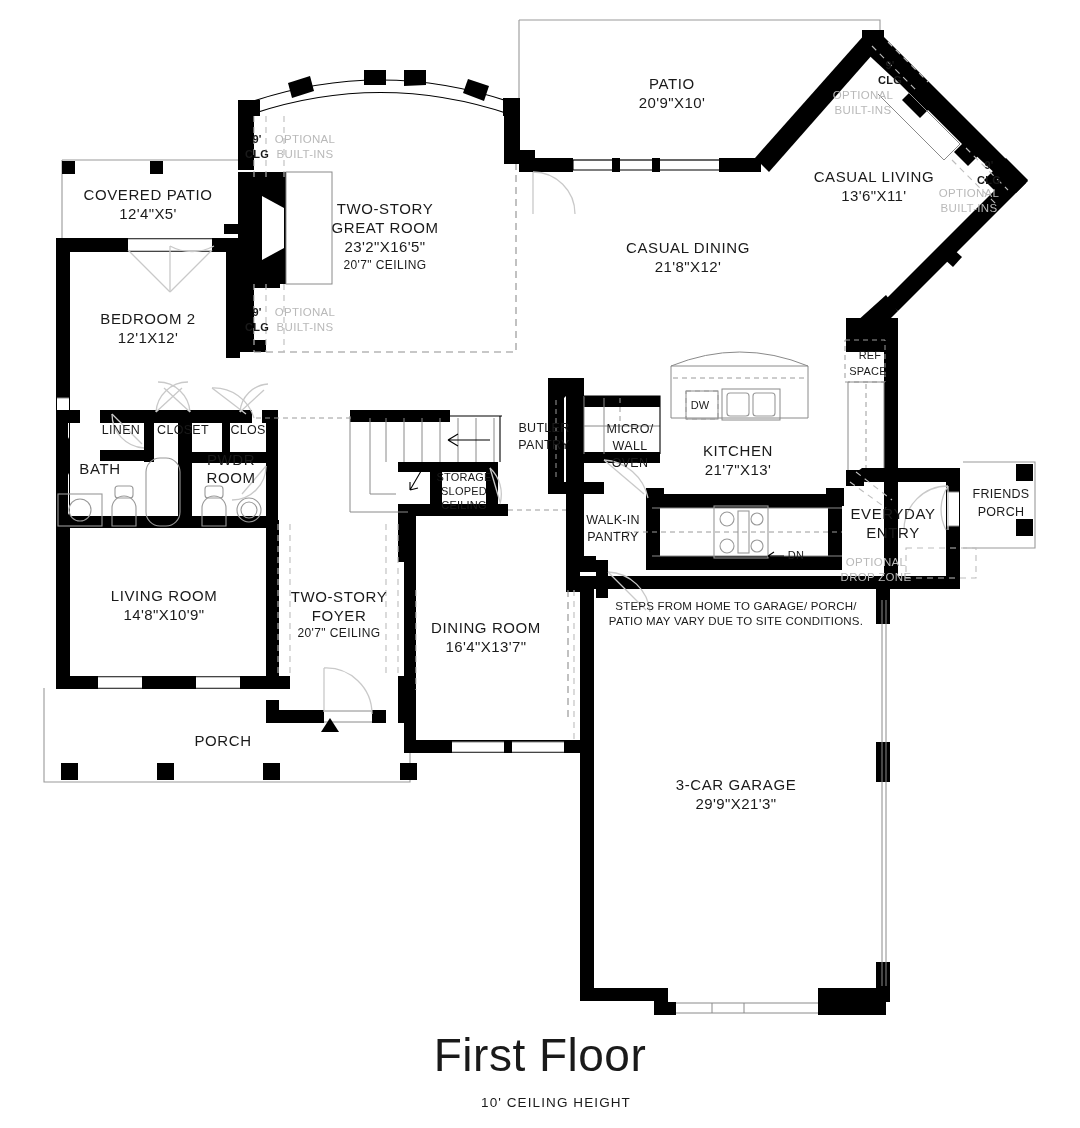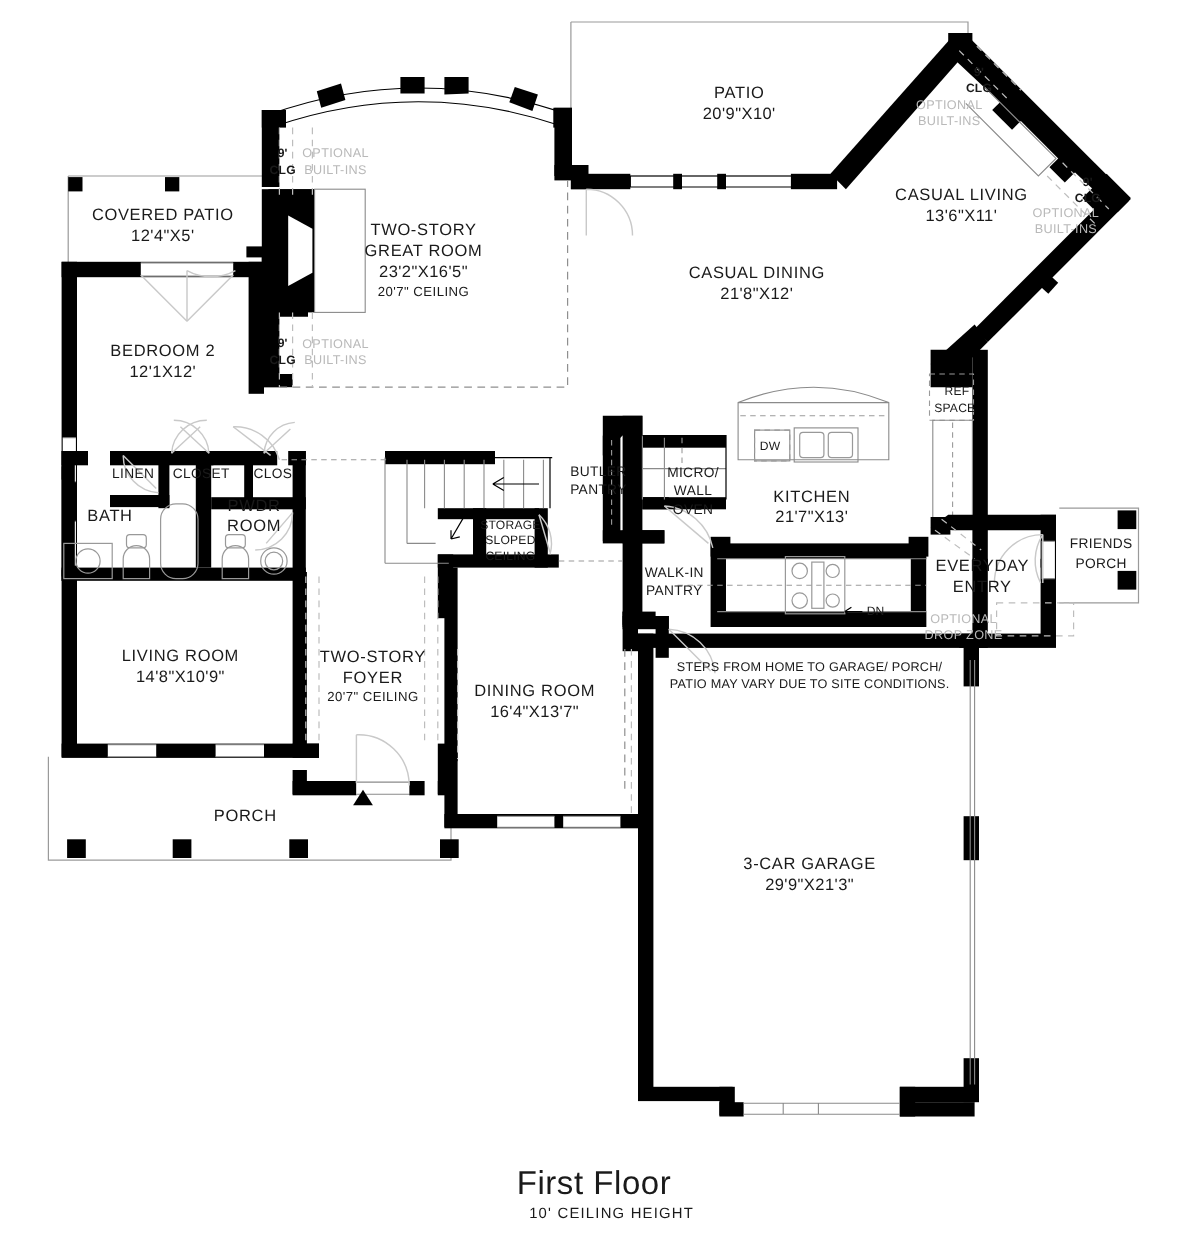--- a/index.html
+++ b/index.html
@@ -18,22 +18,22 @@
   .wall{fill:#000000;stroke:none;}
   .thinline{fill:none;stroke:#000000;stroke-width:1.1;}
   .hairline{fill:none;stroke:#8a8a8a;stroke-width:1;}
   .fixline{fill:none;stroke:#999999;stroke-width:1.1;}
   .swing{fill:none;stroke:#c9c9c9;stroke-width:1.3;}
   .dash{fill:none;stroke:#8f8f8f;stroke-width:1.1;stroke-dasharray:7 5;}
   .dashlt{fill:none;stroke:#bdbdbd;stroke-width:1.1;stroke-dasharray:6 5;}
   .dashfine{fill:none;stroke:#9a9a9a;stroke-width:1;stroke-dasharray:5 4;}
   .patio-edge{fill:none;stroke:#9a9a9a;stroke-width:1.1;}
   #title-block{position:absolute;left:0;right:0;bottom:18px;text-align:center;}
-  #title-block .t-main{font-size:30px;font-weight:300;letter-spacing:.5px;color:#1a1a1a;line-height:1.05;}
-  #title-block .t-sub{font-size:13.5px;letter-spacing:1.1px;color:#1a1a1a;margin-top:4px;padding-left:32px;}
+  #title-block .t-main{font-size:46px;font-weight:300;letter-spacing:.5px;color:#1a1a1a;line-height:1.05;}
+  #title-block .t-sub{font-size:13.5px;letter-spacing:1.1px;color:#1a1a1a;margin-top:16px;padding-left:32px;}
 </style>
 </head>
 <body>
 
 <div id="plan-root">
 
   <svg id="floorplan" viewBox="0 0 1080 1128">
 
     <g>
 

